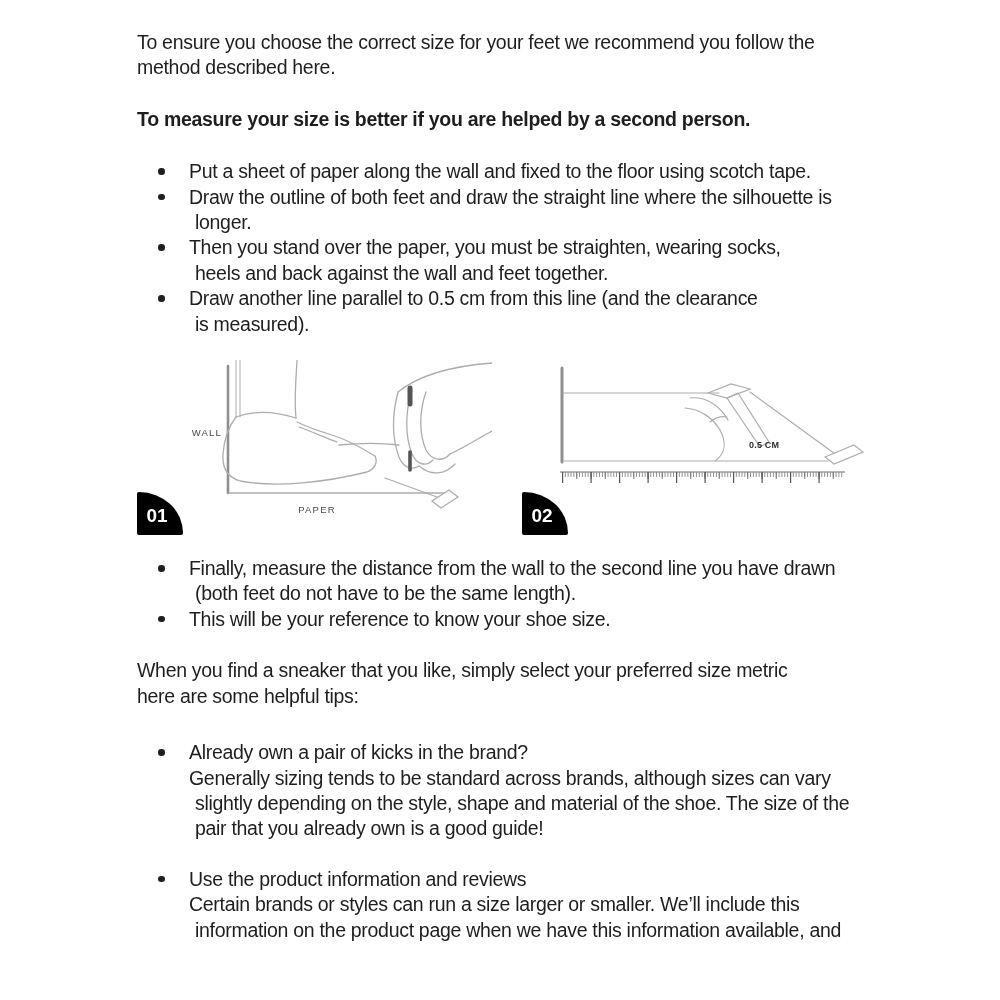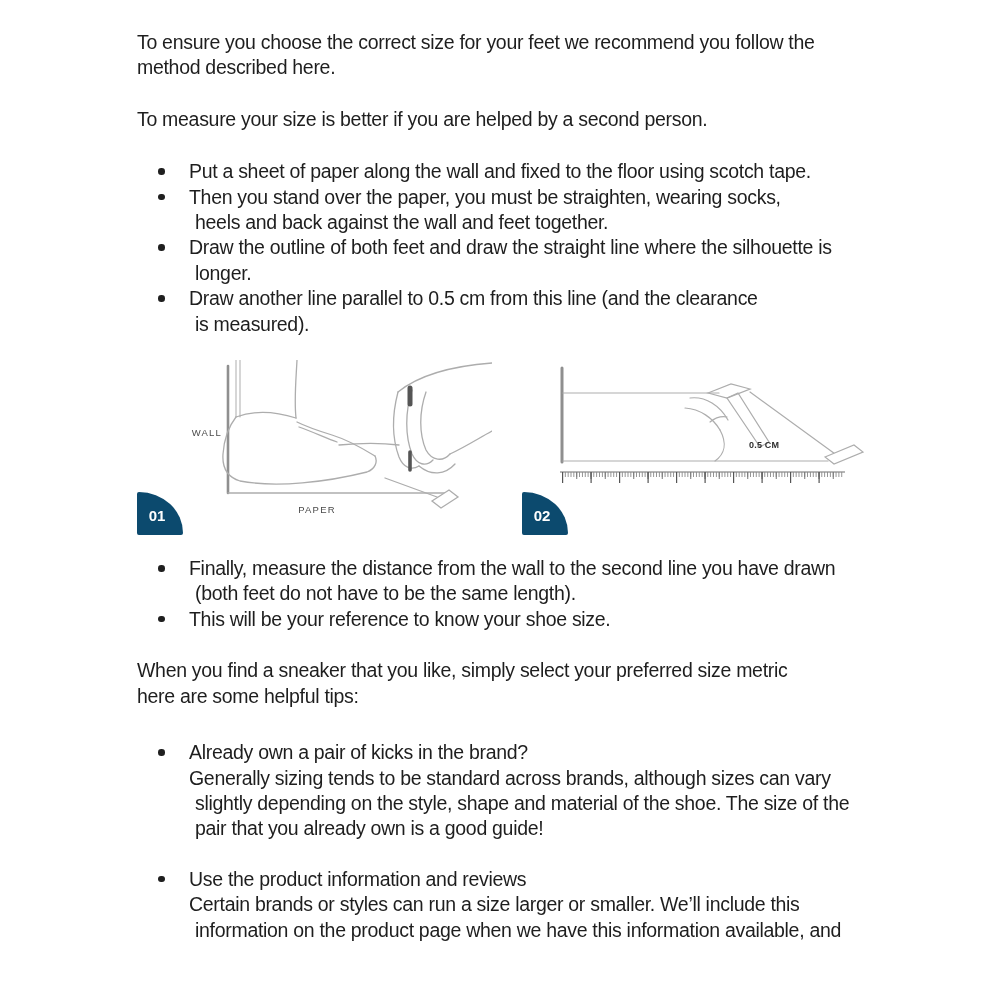--- a/index.html
+++ b/index.html
@@ -4,35 +4,35 @@
 <style>
   html,body{margin:0;padding:0;}
   body{
     width:1000px;height:1000px;background:#ffffff;color:#1e1e1e;
     font-family:"Liberation Sans",sans-serif;
     font-size:19.5px;line-height:25.4px;letter-spacing:-0.3px;
     overflow:hidden;
   }
   .content{padding:30px 14px 0 137px;width:863px;}
   .para div{white-space:nowrap;}
-  .p2{margin-top:26px;}
+  .p2{margin-top:26px;font-weight:bold;}
   .blist{list-style:none;margin:16px;padding:0;}
   .blist li{position:relative;padding-left:36px;}
   .blist li div{white-space:nowrap;}
   .dot{position:absolute;left:5px;top:9px;width:6.5px;height:6.5px;background:#1f1f1f;border-radius:50%;}
   .cont{padding-left:6px;}
   .steps{margin-top:27px;}
   .figrow{display:flex;margin-top:23px;height:175px;gap:12px;}
   .fig{position:relative;}
   .fig1{width:355px;margin-right:18px;}
   .fig2{width:350px;}
   .fig svg{display:block;position:absolute;left:0;top:0;}
   .badge{
-    position:absolute;left:0;bottom:0;width:46px;height:43px;background:#0c4a6e;
-    border-radius:2px 100% 2px 2px;color:#fff;font-weight:bold;font-size:15px;
+    position:absolute;left:0;bottom:0;width:46px;height:43px;background:#000000;
+    border-radius:2px 100% 2px 2px;color:#fff;font-weight:bold;font-size:19px;
     letter-spacing:0;display:flex;align-items:center;justify-content:center;
     padding:5px 8px 0 2px;box-sizing:border-box;
   }
   .results{margin-top:21px;}
   .sizing{margin-top:26px;}
   .tips{margin-top:31px;}
   .tip2{margin-top:25px;}
   .figtext{font-family:"Liberation Sans",sans-serif;fill:#4a4a4a;letter-spacing:1.2px;}
   .figtext-bold{font-family:"Liberation Sans",sans-serif;fill:#2e2e2e;font-weight:bold;letter-spacing:0.2px;}
 </style>
@@ -50,27 +50,27 @@
     <div>To measure your size is better if you are helped by a second person.</div>
   </div>
 
   <ul class="blist steps">
     <li>
       <span class="dot"></span>
       <div>Put a sheet of paper along the wall and fixed to the floor using scotch tape.</div>
     </li>
     <li>
       <span class="dot"></span>
-      <div>Then you stand over the paper, you must be straighten, wearing socks,</div>
-      <div class="cont">heels and back against the wall and feet together.</div>
+      <div>Draw the outline of both feet and draw the straight line where the silhouette is</div>
+      <div class="cont">longer.</div>
     </li>
     <li>
       <span class="dot"></span>
-      <div>Draw the outline of both feet and draw the straight line where the silhouette is</div>
-      <div class="cont">longer.</div>
+      <div>Then you stand over the paper, you must be straighten, wearing socks,</div>
+      <div class="cont">heels and back against the wall and feet together.</div>
     </li>
     <li>
       <span class="dot"></span>
       <div>Draw another line parallel to 0.5 cm from this line (and the clearance</div>
       <div class="cont">is measured).</div>
     </li>
   </ul>
 
   <div class="figrow">
 

